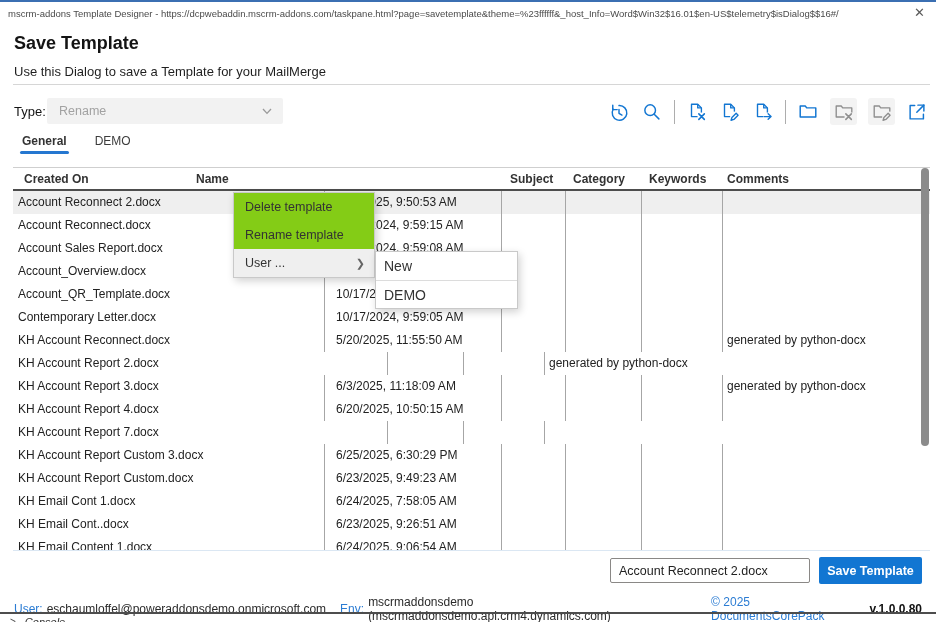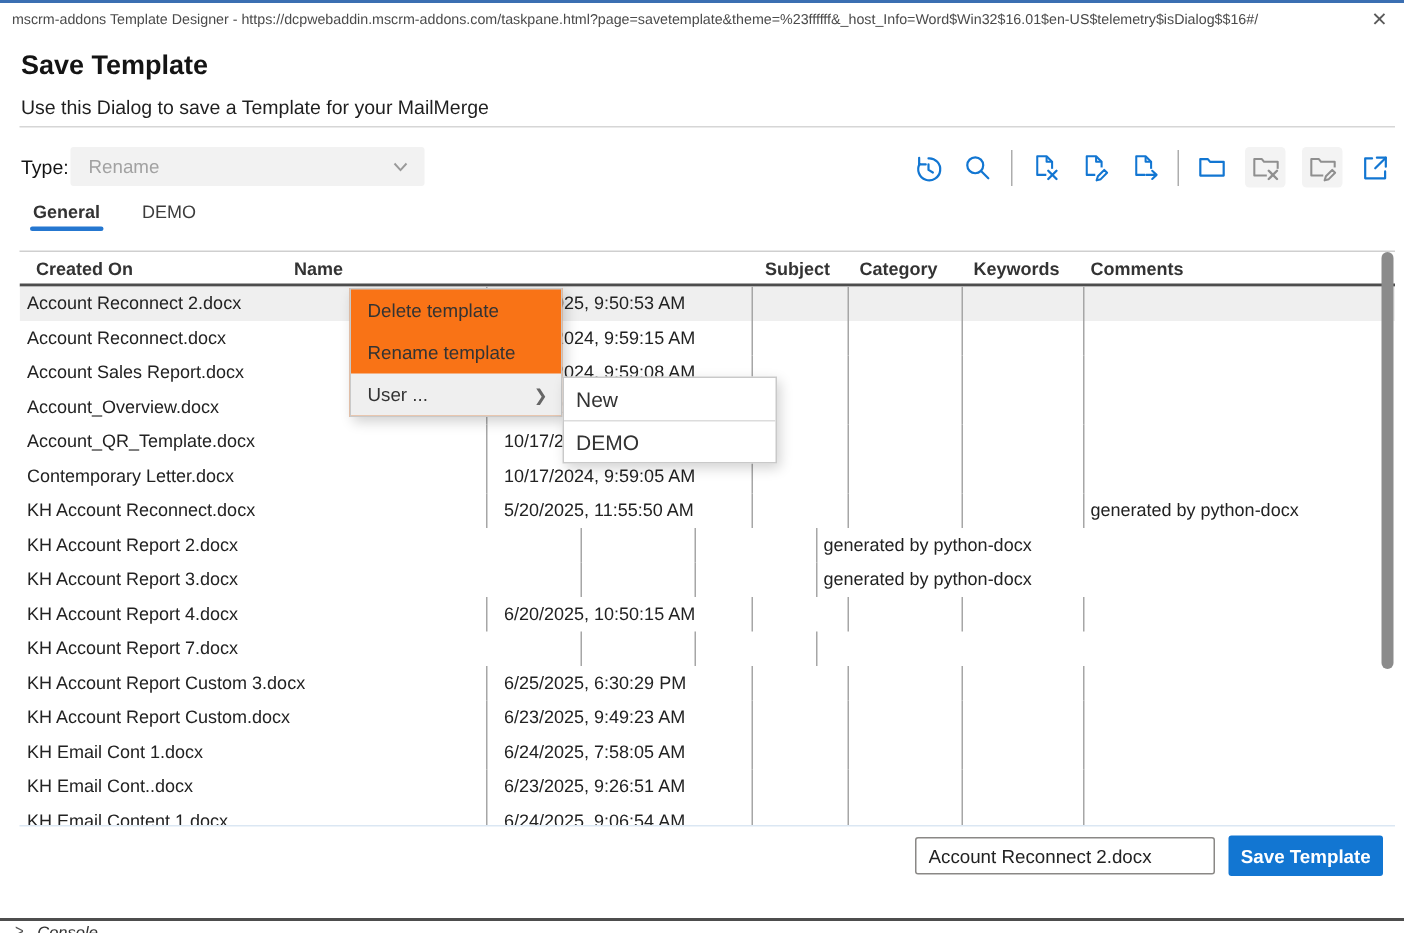--- a/index.html
+++ b/index.html
@@ -51,21 +51,21 @@
   .c-comments { flex:1;      padding-left:4px; }
   .td.c-created  { border-left:1px solid #a6a6a6; border-right:1px solid #a6a6a6; }
   .td.c-subject  { border-right:1px solid #a6a6a6; }
   .td.c-category { border-right:1px solid #a6a6a6; }
   .td.c-keywords { border-right:1px solid #a6a6a6; }
 
   
   .scroll-thumb { position:absolute; left:921px; top:168px; width:8px; height:278px; background:#8b8b8b; border-radius:4px; }
 
   
-  .ctx-menu { position:absolute; left:233px; top:192px; width:142px; background:#f97316; border:1px solid #c9c9c9; box-shadow:2px 3px 8px rgba(0,0,0,.18); z-index:20; }
+  .ctx-menu { position:absolute; left:233px; top:192px; width:142px; background:#84cc16; border:1px solid #c9c9c9; box-shadow:2px 3px 8px rgba(0,0,0,.18); z-index:20; }
   .ctx-item { height:28px; display:flex; align-items:center; justify-content:space-between; padding:0 9px 0 11px; font-size:12.5px; color:#333; cursor:pointer; }
   .ctx-item.hover { background:#efefef; }
   .ctx-item .chev { color:#666; font-size:11px; }
 
   .sub-menu { position:absolute; left:375px; top:251px; width:143px; background:#fff; border:1px solid #c9c9c9; box-shadow:2px 3px 8px rgba(0,0,0,.18); z-index:21; }
   .sub-item { height:28px; display:flex; align-items:center; padding-left:8px; font-size:14px; color:#333; cursor:pointer; }
   .sub-item + .sub-item { border-top:1px solid #dcdcdc; }
 
   
   .filename-input { position:absolute; left:610px; top:558px; width:200px; height:25px; border:1px solid #8a8886; border-radius:2px; padding:0 8px; font-size:12.5px; color:#222; font-family:"Liberation Sans", sans-serif; background:#fff; }
@@ -256,20 +256,21 @@
     <div class="tr">
       <div class="td c-name">KH Account Report 2.docx</div>
       <div class="td c-subject"></div>
       <div class="td c-category"></div>
       <div class="td c-keywords"></div>
       <div class="td c-comments">generated by python-docx</div>
     </div>
 
     <div class="tr">
       <div class="td c-name">KH Account Report 3.docx</div>
+      <div class="td c-created">6/3/2025, 11:18:09 AM</div>
       <div class="td c-subject"></div>
       <div class="td c-category"></div>
       <div class="td c-keywords"></div>
       <div class="td c-comments">generated by python-docx</div>
     </div>
 
     <div class="tr">
       <div class="td c-name">KH Account Report 4.docx</div>
       <div class="td c-created">6/20/2025, 10:50:15 AM</div>
       <div class="td c-subject"></div>
@@ -349,19 +350,29 @@
   </div>
 
   <div class="sub-menu">
     <div class="sub-item">New</div>
     <div class="sub-item">DEMO</div>
   </div>
 
   <input class="filename-input" type="text" value="Account Reconnect 2.docx" style="">
   <button class="save-btn">Save Template</button>
 
+  <div class="footer">
+    <span class="f-label">User:</span>
+    <span class="f-val">eschaumloffel@poweraddonsdemo.onmicrosoft.com</span>
+    <span class="f-label f-env">Env:</span>
+    <span class="f-val">mscrmaddonsdemo (mscrmaddonsdemo.api.crm4.dynamics.com)</span>
+    <span class="f-right">
+      <span class="f-copy">© 2025 DocumentsCorePack</span>
+      <span class="f-version">v.1.0.0.80</span>
+    </span>
+  </div>
 
   <div class="console-bar">
     <span class="console-chev">&gt;</span>
     <span class="console-label">Console</span>
   </div>
 
 </div>
 
 </body></html>

